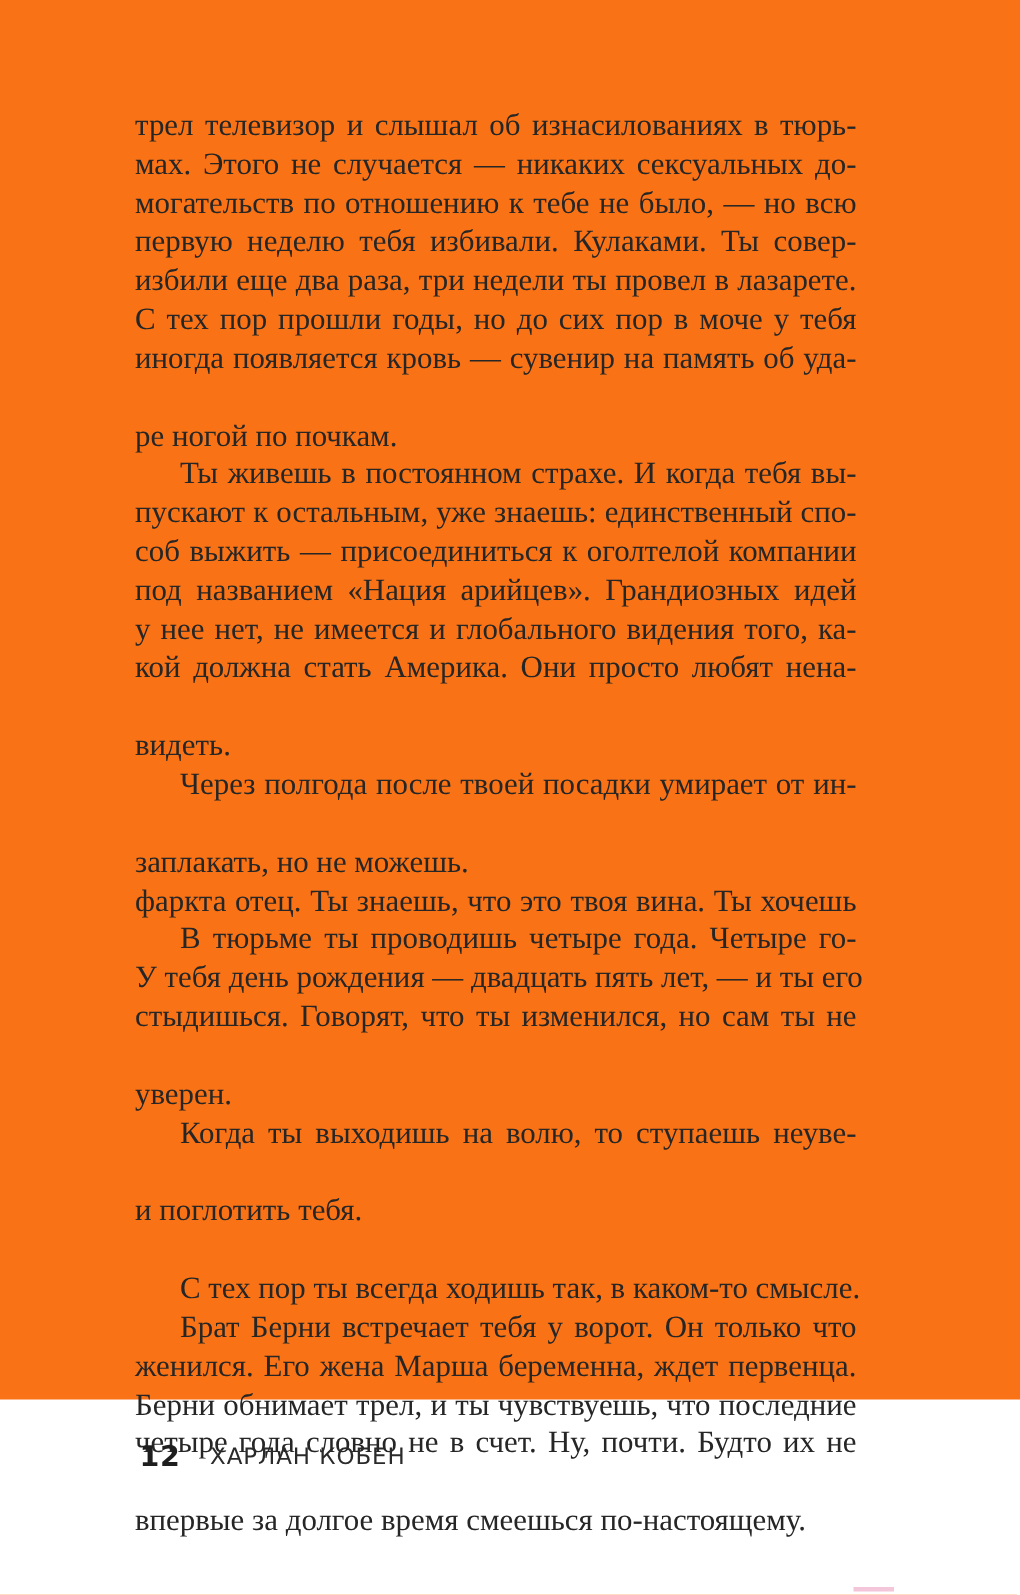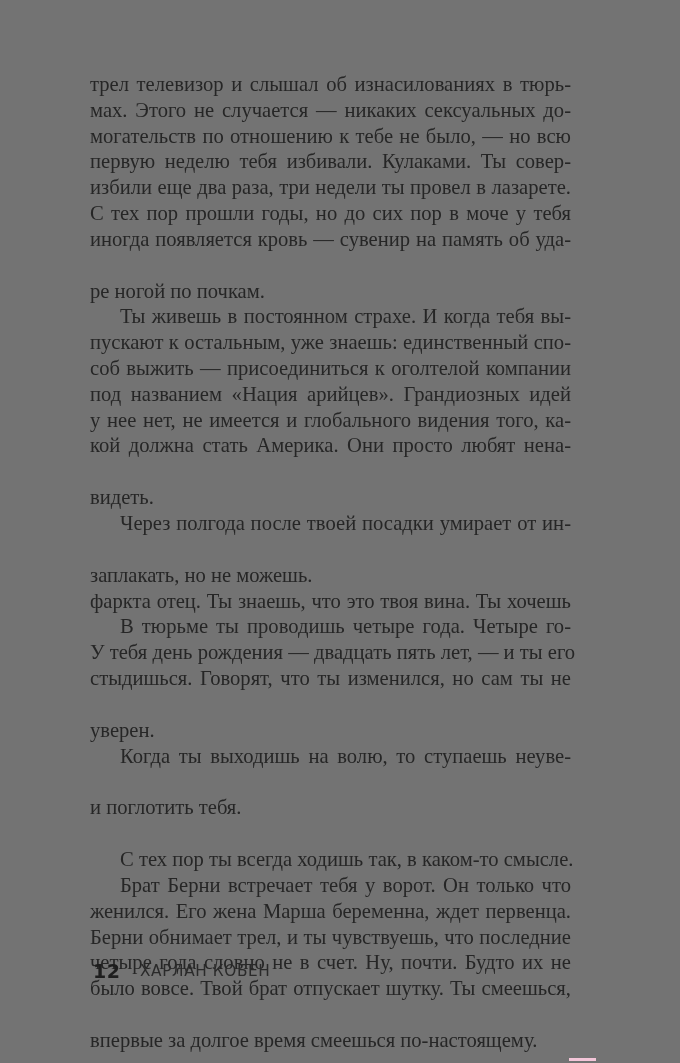--- a/index.html
+++ b/index.html
@@ -11,22 +11,22 @@
       width: 680px;
       height: 1063px;
       position: relative;
       overflow: hidden;
     }
     .page {
       position: absolute;
       left: 0;
       top: 0;
       width: 680px;
-      height: 1063px;
-      background: #737373;
+      height: 933px;
+      background: #f97316;
       text-decoration: underline;
     }
     .text-block {
       position: absolute;
       left: 90px;
       top: 72px;
       width: 481px;
       font-family: "Liberation Serif", "DejaVu Serif", serif;
       font-size: 20.6px;
       line-height: 25.8px;
@@ -105,21 +105,20 @@
       <span class="line">У тебя день рождения — двадцать пять лет, — и ты его</span>
       <span class="line">стыдишься. Говорят, что ты изменился, но сам ты не</span>
       <span class="line last">уверен.</span>
       <span class="line indent">Когда ты выходишь на волю, то ступаешь неуве-</span>
       <span class="line last">и поглотить тебя.</span>
       <span class="line indent last">С тех пор ты всегда ходишь так, в каком-то смысле.</span>
       <span class="line indent">Брат Берни встречает тебя у ворот. Он только что</span>
       <span class="line">женился. Его жена Марша беременна, ждет первенца.</span>
       <span class="line">Берни обнимает трел, и ты чувствуешь, что последние</span>
       <span class="line">четыре года словно не в счет. Ну, почти. Будто их не</span>
-      <span class="line">было вовсе. Твой брат отпускает шутку. Ты смеешься,</span>
       <span class="line last">впервые за долгое время смеешься по-настоящему.</span>
     </div>
 
   <div class="footer">
     <span class="page-number">12</span>
     <span class="running-head">ХАРЛАН КОБЕН</span>
   </div>
 
   <div class="pink-mark"></div>
 </div>

